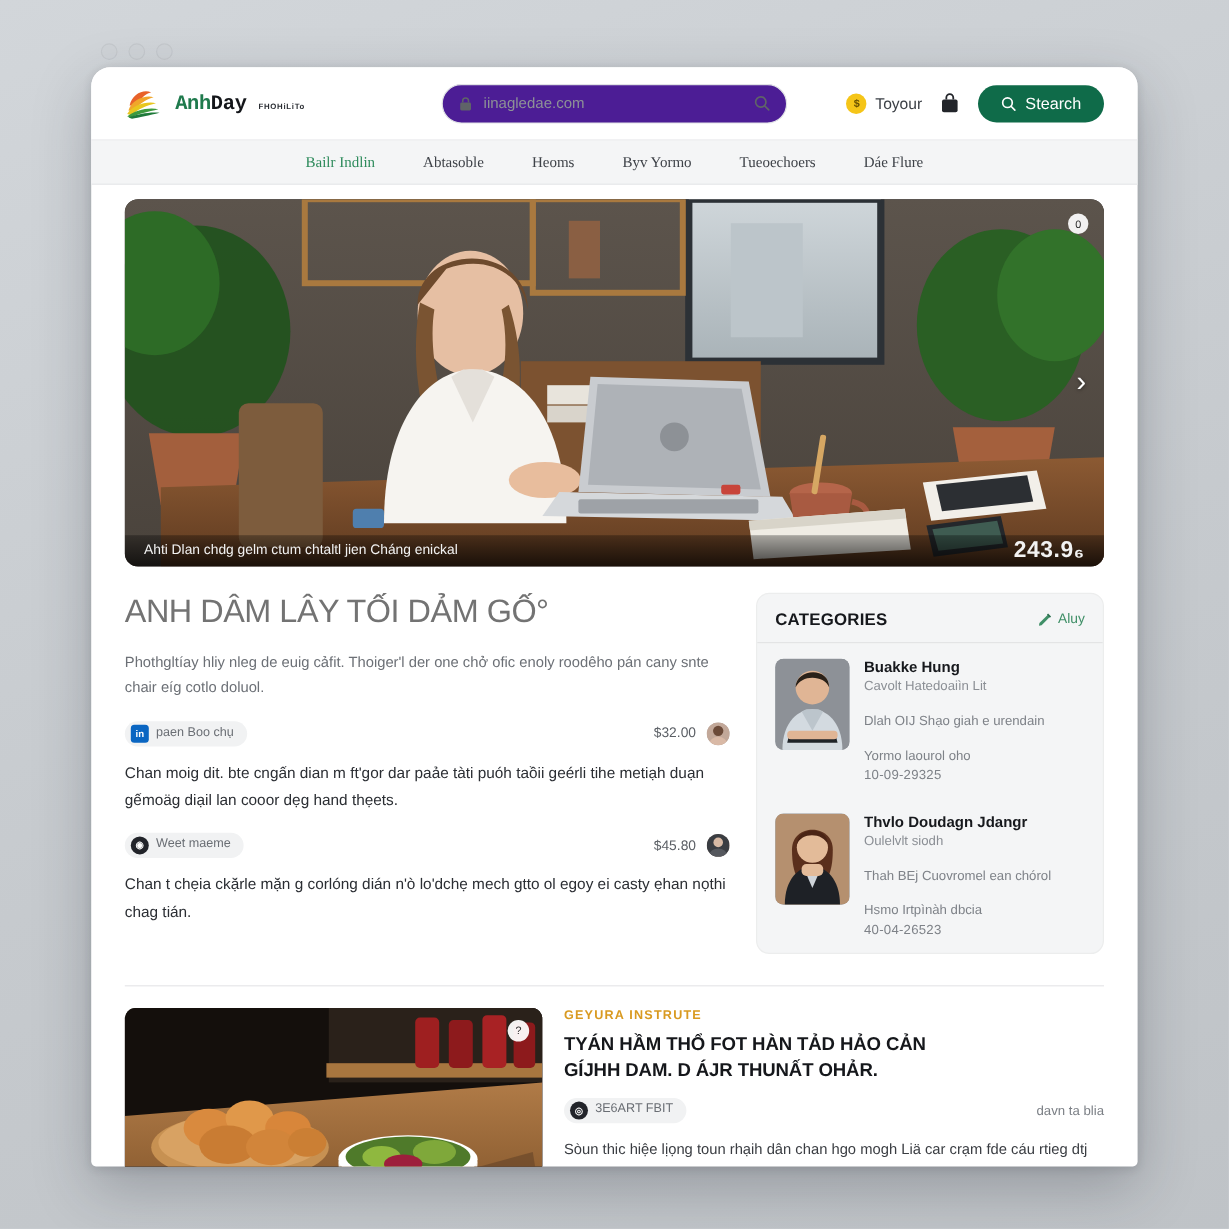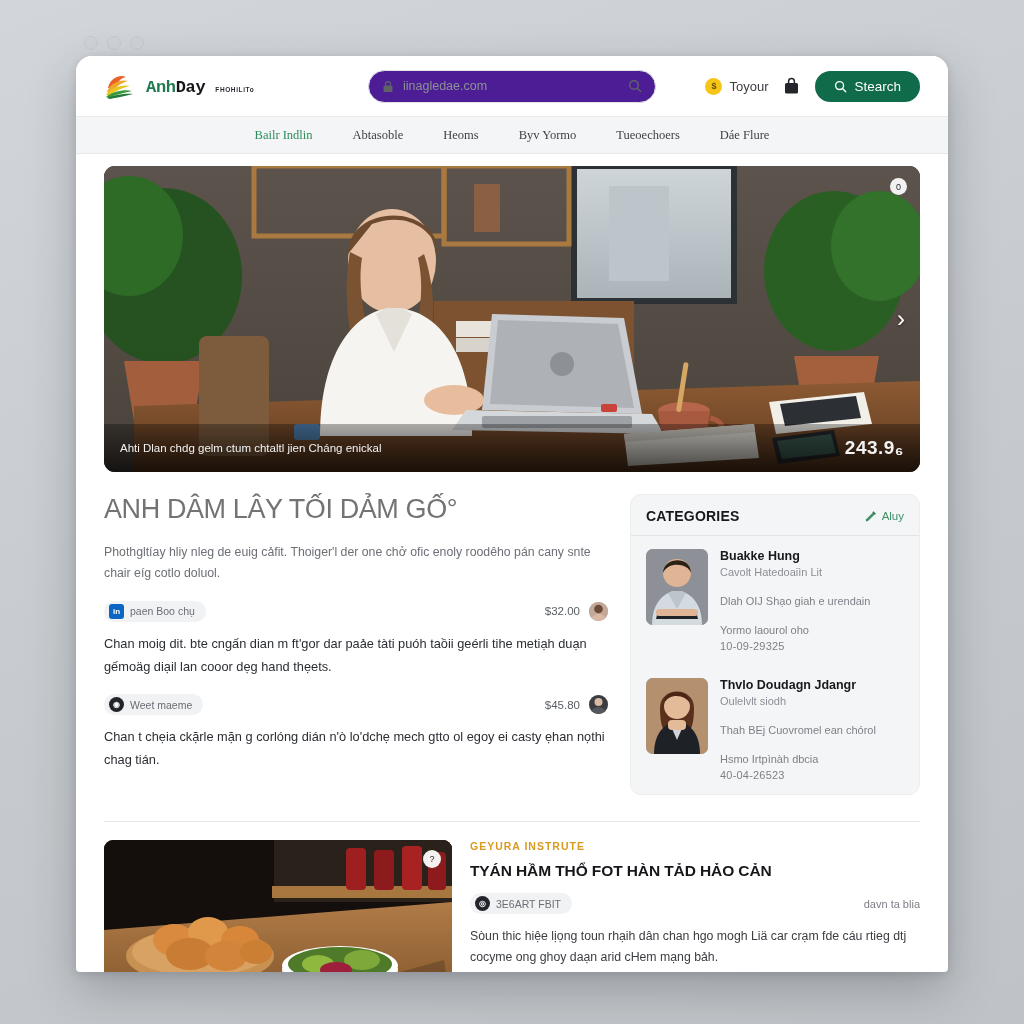--- a/index.html
+++ b/index.html
@@ -87,21 +87,21 @@
   
   .content { padding: 12px 0 0 0; }
 
   .hero {
     position: relative; margin: 0 28px; height: 306px;
     border-radius: 11px; overflow: hidden;
     background: #241f1c;
   }
   .hero-photo { position: absolute; inset: 0; }
   .hero-cap {
-    position: absolute; left: 0; right: 0; bottom: 0; height: 48px;
+    position: absolute; left: 0; right: 0; bottom: 0; height: 26px;
     background: linear-gradient(to top, rgba(0,0,0,.72), rgba(0,0,0,.30));
     display: flex; align-items: center; padding: 0 16px;
     color: #f2f2f2; font-size: 11.5px;
   }
   .hero-cap .count { margin-left: auto; font-weight: 700; font-size: 19px; letter-spacing: .5px; }
   .hero-badge {
     position: absolute; right: 13px; top: 12px;
     width: 17px; height: 17px; border-radius: 50%;
     background: rgba(255,255,255,.92); color: #2b2b2b;
     font-size: 9px; display: flex; align-items: center; justify-content: center;
@@ -120,21 +120,21 @@
     font-size: 27px; font-weight: 400; letter-spacing: -.4px;
     color: #737373; line-height: 1.14;
   }
   .lede {
     margin-top: 17px; font-size: 12.3px; line-height: 1.75; color: #6c7076;
   }
 
   .art-item { margin-top: 16px; }
   .art-meta { display: flex; align-items: center; gap: 9px; }
   .chip {
-    display: inline-flex; align-items: center; gap: 6px;
+    display: inline-flex; align-items: flex-start; gap: 6px;
     background: #f1f2f3; border-radius: 11px; padding: 3px 11px 3px 5px;
     font-size: 10.5px; color: #6a6e74;
   }
   .chip .ic {
     width: 15px; height: 15px; border-radius: 4px;
     display: flex; align-items: center; justify-content: center;
     font-size: 8px; font-weight: 700;
   }
   .chip .ic.li { background: #0a66c2; color: #fff; border-radius: 3px; }
   .chip .ic.dk { background: #22242a; color: #fff; border-radius: 50%; }
@@ -503,20 +503,21 @@
             <ellipse cx="258" cy="120" rx="18" ry="10" fill="#7fa83a"></ellipse>
             <ellipse cx="232" cy="130" rx="16" ry="8" fill="#9d1f3c"></ellipse>
             <path d="M296 132 L340 120 L346 158 L302 170 Z" fill="#5f4026" opacity=".55"></path>
           </svg>
           <div class="feat-badge">?</div>
         </div>
         <div class="feat-txt">
           <div class="eyebrow">GEYURA INSTRUTE</div>
           <div class="feat-title">
             <span>TYÁN HẦM THỔ FOT HÀN TẢD HẢO CẢN</span><br>
+            <span>GÍJHH DAM. D ÁJR THUNẤT OHẢR.</span>
           </div>
           <div class="feat-meta">
             <span class="chip">
               <span class="ic dk">◎</span>
               <span>3E6ART FBIT</span>
             </span>
             <span class="rt">davn ta blia</span>
           </div>
           <p class="feat-body">Sòun thic hiệe lịọng toun rhạih dân chan hgo mogh Liä car crạm fde cáu rtieg dtj cocyme ong ghoy daạn arid cHem mạng bảh.</p>
         </div>

